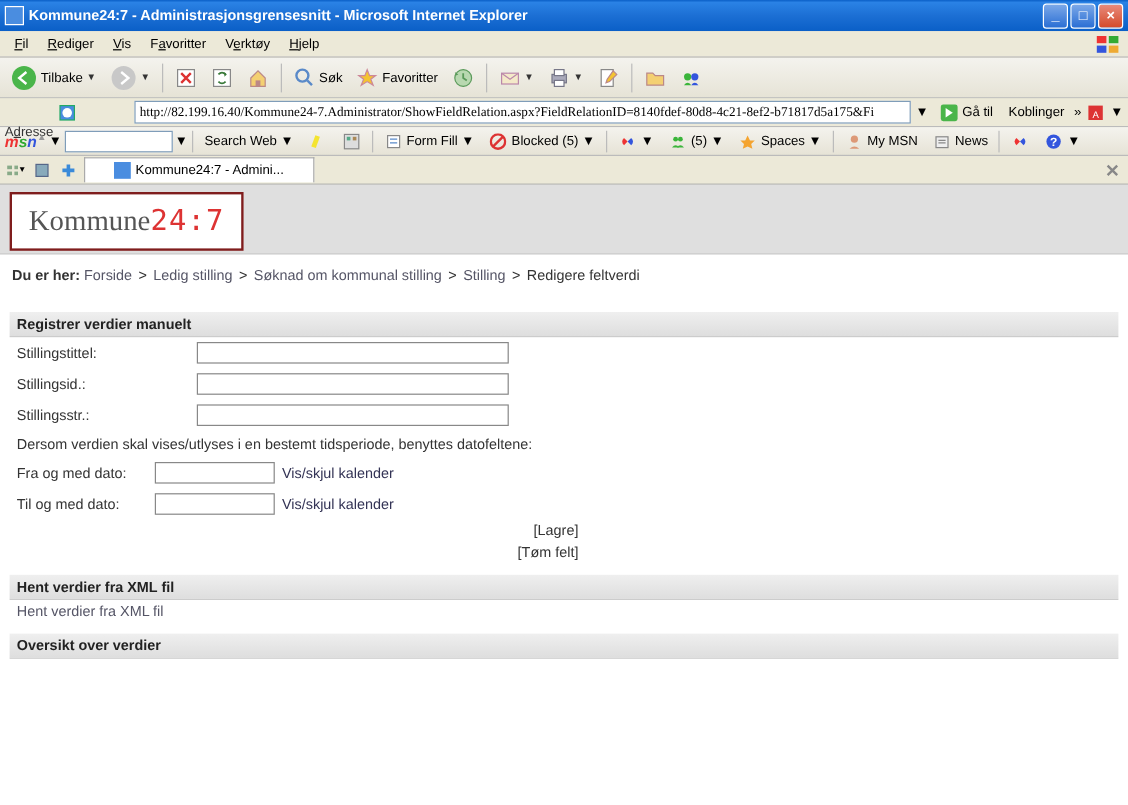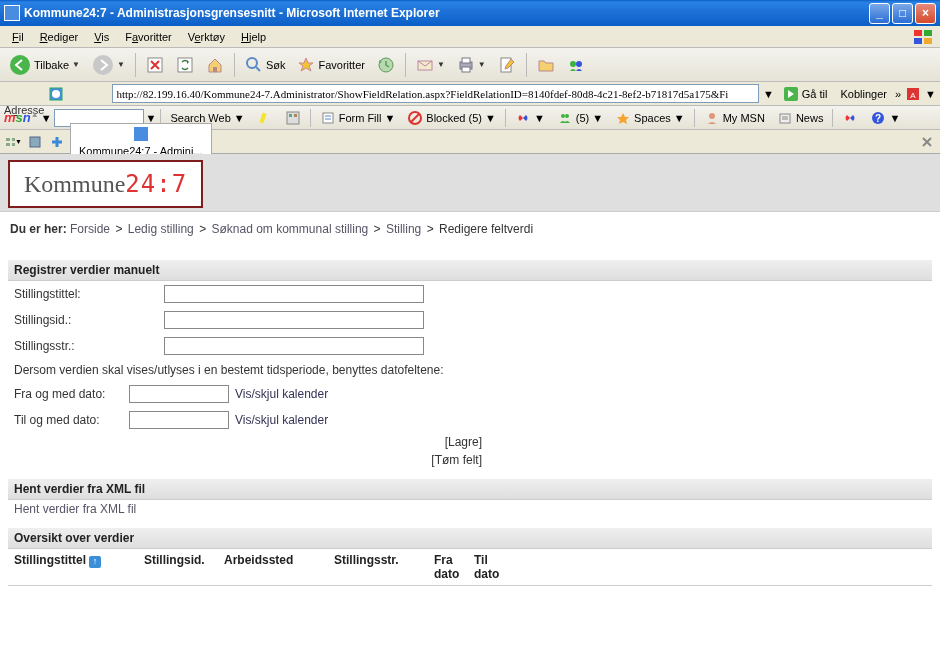--- a/index.html
+++ b/index.html
@@ -41,21 +41,21 @@
 .msnbar .logo { font-weight: bold; font-style: italic; font-size: 13px; }
 .msnbar .logo .m{color:#e33;}.msnbar .logo .s{color:#3a3;}.msnbar .logo .n{color:#35d;}
 .msnbar input { width: 90px; height: 18px; border: 1px solid #7f9db9; }
 .msnbar .item { display: flex; align-items: center; gap: 3px; padding: 2px 5px; cursor: pointer; font-size: 11px; }
 .msnbar .item .ico { width: 16px; height: 16px; display: flex; align-items: center; justify-content: center; }
 .msnbar .sep { width: 1px; height: 18px; background: #bbb; margin: 0 2px; }
 
 
 .tabbar { background: #ece9d8; height: 24px; display: flex; align-items: center; padding: 0 4px; border-bottom: 1px solid #aaa; gap: 4px; }
 .tabbar .tabbtn { width: 18px; height: 18px; display: flex; align-items: center; justify-content: center; cursor: pointer; }
-.tabbar .tab { background: #fff; border: 1px solid #aaa; border-bottom: none; padding: 3px 8px; display: flex; align-items: center; gap: 4px; cursor: pointer; flex-direction: column; }
+.tabbar .tab { background: #fff; border: 1px solid #aaa; border-bottom: none; padding: 3px 24px; display: flex; align-items: center; gap: 4px; cursor: pointer; }
 .tabbar .tab .ico { width: 14px; height: 14px; background: #4a8de0; }
 
 
 .viewport { background: #fff; height: calc(671px - 26px - 22px - 34px - 24px - 24px - 24px); overflow-y: scroll; position: relative; }
 
 
 .page { padding: 0; }
 .brandbox { background: #dfdfdf; height: 58px; display: flex; align-items: flex-start; border-bottom: 1px solid #ccc; padding-top:6px; }
 .brandbox .logo { background: #ffffff; padding: 8px 14px; margin-left: 8px; font-family: Georgia, serif; font-size: 24px; color: #555; border: 2px solid #7f1d1d; }
 .brandbox .logo .red { color: #d33; font-family: monospace; letter-spacing: 1px; }
@@ -463,24 +463,16 @@
       <div class="actions"><span>[Tøm felt]</span></div>
     </div>
 
     <div class="section">
       <div class="section-hdr">Hent verdier fra XML fil</div>
       <div class="sublink">Hent verdier fra XML fil</div>
     </div>
 
     <div class="section">
       <div class="section-hdr">Oversikt over verdier</div>
-      <div class="tablehdr">
-        <span class="col" style="width:130px"><span>Stillingstittel</span><span class="info">↑</span></span>
-        <span class="col" style="width:80px">Stillingsid.</span>
-        <span class="col" style="width:110px">Arbeidssted</span>
-        <span class="col" style="width:100px">Stillingsstr.</span>
-        <span class="col" style="width:40px">Fra dato</span>
-        <span class="col" style="width:40px">Til dato</span>
-      </div>
     </div>
 
   </div>
 </div>
 
 </body></html>

